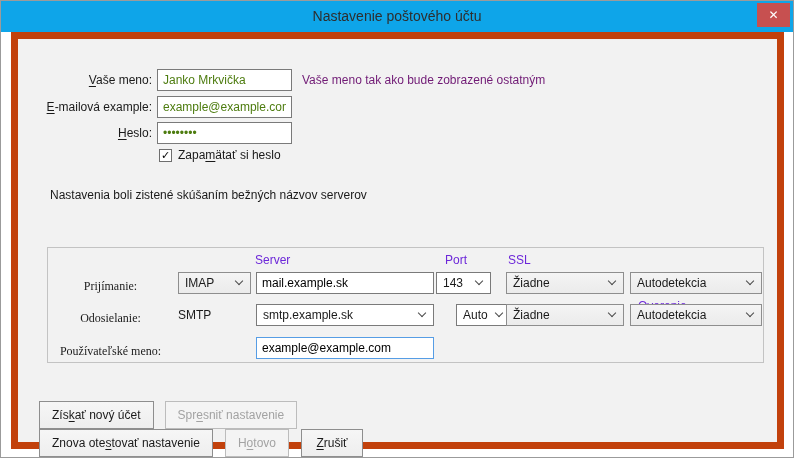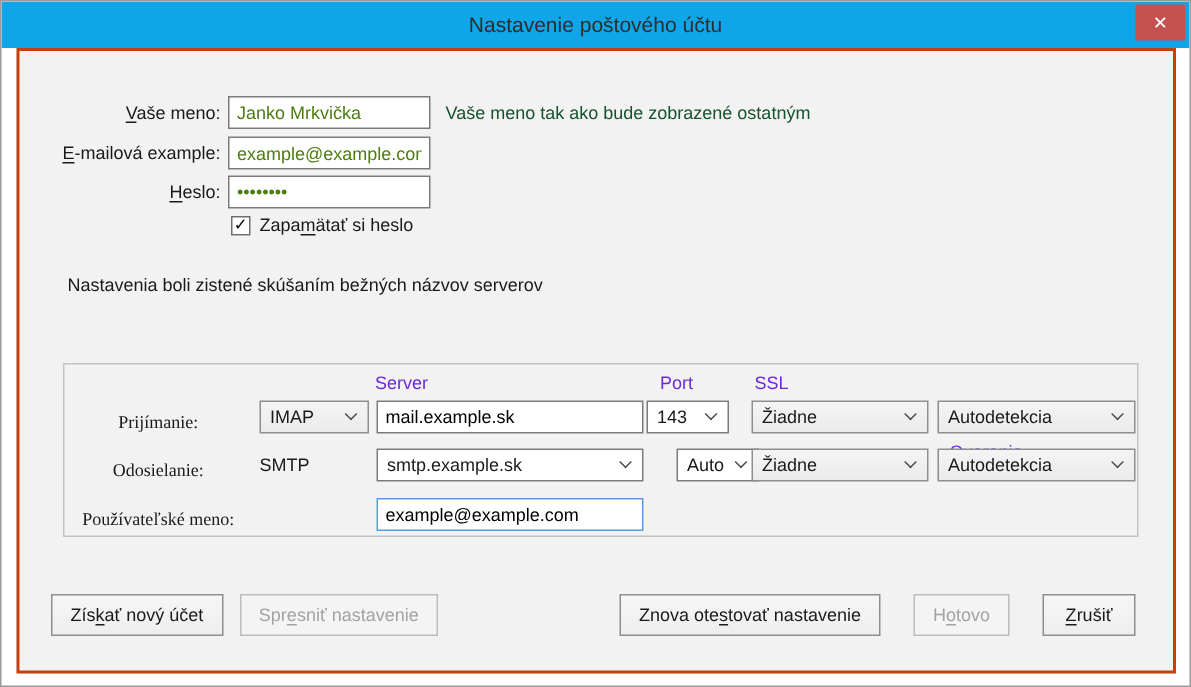--- a/index.html
+++ b/index.html
@@ -5,27 +5,27 @@
   * { margin:0; padding:0; box-sizing:border-box; }
   html,body { width:794px; height:458px; font-family:"Liberation Sans","DejaVu Sans",sans-serif; font-size:12px; color:#1a1a1a; background:#fff; }
   .dialog { position:relative; width:794px; height:458px; background:#fff; border:1px solid #9b9b9b; overflow:hidden; }
 
   
   .titlebar { position:absolute; left:0; top:0; right:0; height:31px; background:#0ea5e9; }
   .title { position:absolute; left:0; right:0; top:7px; text-align:center; font-size:14px; color:#2e2e2e; }
   .close-btn { position:absolute; top:2px; left:756px; width:33px; height:24px; background:#c75050; color:#fff; display:flex; align-items:center; justify-content:center; font-size:12px; cursor:default; }
 
   
-  .content { position:absolute; left:10px; top:31px; width:773px; height:417px; background:#f2f2f2; border:2px solid #c2410c; }
+  .content { position:absolute; left:10px; top:31px; width:773px; height:417px; background:#f2f2f2; border:7px solid #c2410c; }
 
   
   .form-row { position:absolute; left:0; right:0; height:22px; }
   .flabel { position:absolute; left:0; width:134px; top:4px; text-align:right; color:#1a1a1a; }
   .finput { position:absolute; left:139px; width:135px; height:22px; border:1px solid #7a7a7a; background:#fff; padding:0 5px; font-family:inherit; font-size:12px; color:#4d7c0f; }
-  .fhint { position:absolute; left:284px; top:4px; color:#14532d; white-space:nowrap; }
+  .fhint { position:absolute; left:284px; top:4px; color:#701a75; white-space:nowrap; }
   .cbrow { position:absolute; left:141px; top:108px; height:16px; display:flex; align-items:center; }
   .checkbox { width:13px; height:13px; background:#fff; border:1px solid #6e6e6e; display:flex; align-items:center; justify-content:center; font-size:11px; line-height:1; color:#000; margin-right:6px; }
   .key { text-decoration:underline; text-underline-offset:2px; }
 
   
   .status { position:absolute; left:32px; top:149px; color:#1a1a1a; }
 
   
   .groupbox { position:absolute; left:29px; top:208px; width:717px; height:116px; border:1px solid #c3c3c3; }
   .gb-hdr { position:absolute; top:5px; color:#6d28d9; }
@@ -33,23 +33,23 @@
   .gb-label { position:absolute; left:0; width:125px; top:7px; text-align:center;font-family:Liberation Serif, serif; }
   .cell { position:absolute; height:40px; }
   .txtfield { border:1px solid #7a7a7a; background:#fff; padding:0 5px; font-family:inherit; font-size:12px; color:#000; width:100%; height:22px; }
   .txtfield.focused { border:1px solid #569de5; }
   .combo { border:1px solid #8e8e8e; background:linear-gradient(#f4f4f4,#ebebeb); display:flex; align-items:center; padding:0 20px 0 6px; position:relative; height:22px; cursor:default; }
   .combo.editable { background:#fff; border:1px solid #7a7a7a; }
   .chev { position:absolute; right:8px; top:50%; width:6px; height:6px; margin-top:-5px; border-right:1px solid #4a4a4a; border-bottom:1px solid #4a4a4a; transform:rotate(45deg); }
   .protocol-static { position:absolute; top:4px; }
 
   
-  .btnrow { position:absolute; left:21px; right:25px; top:362px; height:28px; display:flex; justify-content:space-between; }
+  .btnrow { position:absolute; left:21px; right:25px; top:362px; height:28px; display:flex; justify-content:space-between;flex-direction:column; }
   .btn-group { display:flex; gap:11px; }
-  .btn-group.right { gap:22px; }
+  .btn-group.right { gap:12px; }
   .btn { height:28px; padding:0 12px; background:linear-gradient(#f6f6f6,#eeeeee); border:1px solid #8e8e8e; font-family:inherit; font-size:12px; color:#1a1a1a; display:flex; align-items:center; justify-content:center; cursor:default; white-space:nowrap; }
   .btn:disabled, .btn.disabled { border-color:#bcbcbc; color:#a3a3a3; background:#f4f4f4; }
 </style>
 </head>
 <body>
 
 <div class="dialog">
 
   <div class="titlebar">
     <div class="title">Nastavenie poštového účtu</div>

